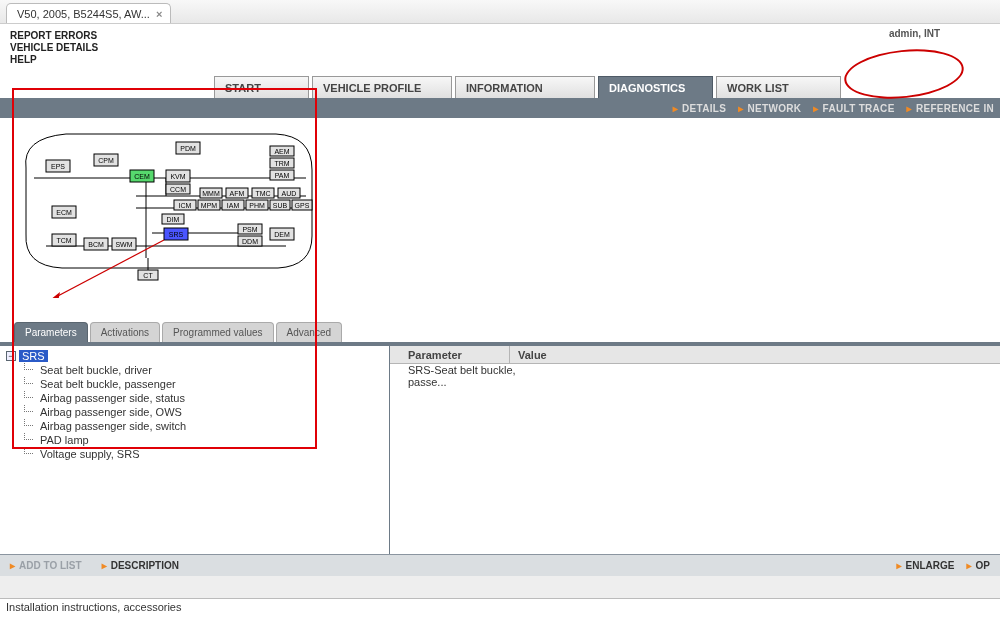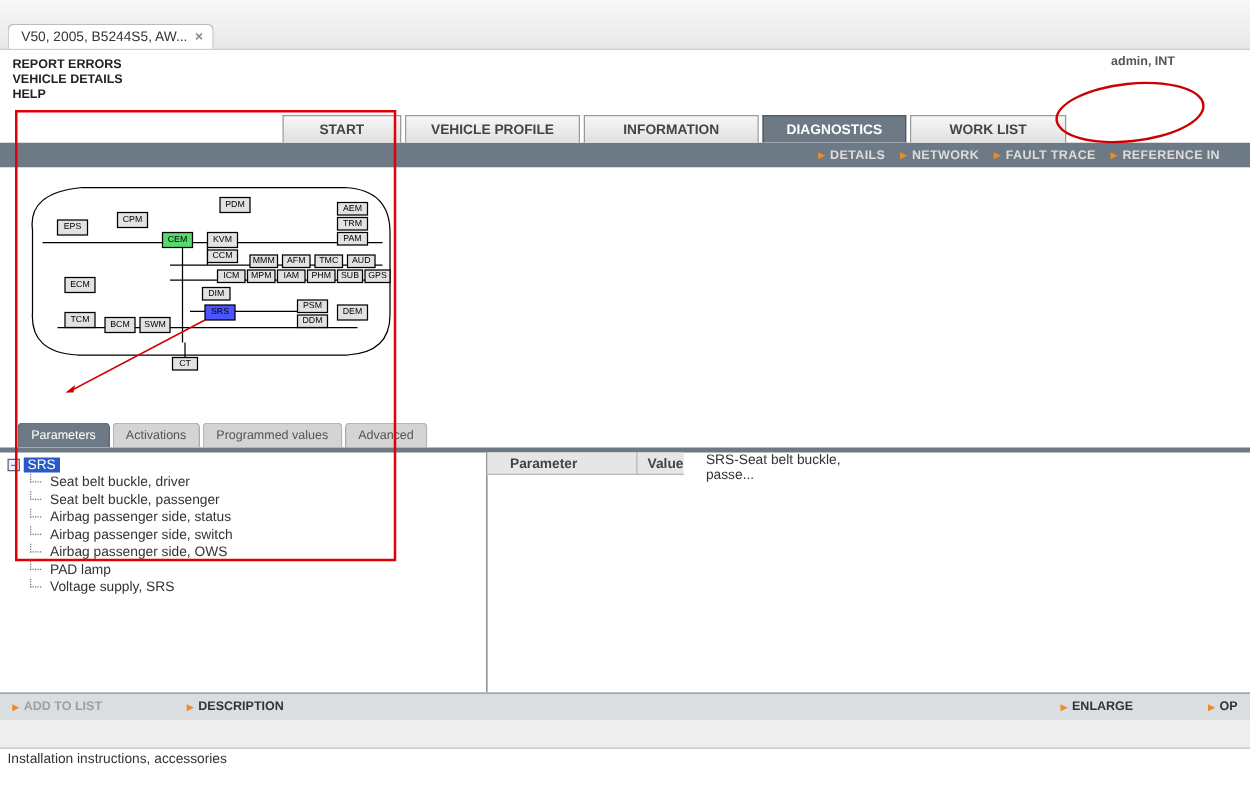--- a/index.html
+++ b/index.html
@@ -1,35 +1,35 @@
 <!DOCTYPE html>
 <html><head>
 <meta charset="utf-8">
 <style>
   * { box-sizing: border-box; margin: 0; padding: 0; }
   html, body { width: 1000px; height: 629px; font-family: Arial, sans-serif; font-size: 11px; background: #f2f2f2; overflow: hidden; }
   body { display: flex; flex-direction: column; color: #333; }
 
   
-  .tabstrip { height: 40px; background: linear-gradient(#f8f8f8,#e8e8e8); border-bottom: 1px solid #ccc; display: flex; align-items: flex-end; padding-left: 6px; }
+  .tabstrip { height: 24px; background: linear-gradient(#f8f8f8,#e8e8e8); border-bottom: 1px solid #ccc; display: flex; align-items: flex-end; padding-left: 6px; }
   .tab { display: flex; align-items: center; height: 20px; padding: 0 8px 0 10px; background: #fff; border: 1px solid #bbb; border-bottom: none; border-top-left-radius: 5px; border-top-right-radius: 5px; font-size: 11px; color: #333; gap: 6px; }
   .tab .x { color: #888; font-weight: bold; cursor: pointer; }
 
   
-  .topbar { height: 74px; display: flex; align-items: stretch; padding: 2px 0 0 0; background: #fff; border-bottom: none; position: relative; gap: 12px; }
+  .topbar { height: 74px; display: flex; align-items: stretch; padding: 2px 0 0 0; background: #fff; border-bottom: none; position: relative; }
   .leftmenus { display: flex; flex-direction: column; padding: 4px 10px; font-size: 10px; font-weight: bold; color: #222; gap: 1px; width: 214px; }
   .leftmenus span { cursor: pointer; }
   .navwrap { flex: 1; display: flex; flex-direction: column; justify-content: flex-end; }
   .userwrap { position: absolute; top: 4px; right: 60px; font-size: 10px; color: #555; font-weight: bold; }
 
   .navtabs { display: flex; height: 22px; }
-  .navtab { border: 1px solid #999; border-bottom: none; background: linear-gradient(#f7f7f7,#e0e0e0); margin-right: 3px; padding: 0 10px; display: flex; align-items: center; font-size: 11px; font-weight: bold; color: #444; cursor: pointer; min-width: 120px; justify-content: center; }
+  .navtab { border: 1px solid #999; border-bottom: none; background: linear-gradient(#f7f7f7,#e0e0e0); margin-right: 3px; padding: 0 10px; display: flex; align-items: center; font-size: 11px; font-weight: bold; color: #444; cursor: pointer; min-width: 120px; }
   .navtab.active { background: #6d7a86; color: #fff; border-color: #4e5a66; }
 
-  .subbar { height: 20px; background: #6d7a86; color: #ddd; display: flex; align-items: center; justify-content: flex-end; padding-right: 24px; font-size: 10px; }
+  .subbar { height: 20px; background: #6d7a86; color: #ddd; display: flex; align-items: center; justify-content: flex-end; padding-right: 6px; font-size: 10px; }
   .sublink { display: flex; align-items: center; margin-left: 12px; cursor: pointer; font-weight: bold; letter-spacing: .3px; }
   .sublink::before { content: "▸"; color: #f08a24; margin-right: 4px; font-size: 10px; }
 
   
   .circleannot { position: absolute; top: 26px; right: 36px; width: 120px; height: 48px; border: 2px solid #c00; border-radius: 50%; pointer-events: none; transform: rotate(-6deg); }
 
   
   .main { flex: 1; display: flex; flex-direction: column; background: #fff; overflow: hidden; }
   .upperrow { display: flex; padding: 4px 4px 0 4px; }
   .diagramwrap { width: 330px; height: 198px; position: relative; background: #fff; }
@@ -49,30 +49,30 @@
 
   .middle { display: flex; flex: 1; border-top: 4px solid #6d7a86; background: #fff; min-height: 0; }
   .treecol { width: 390px; border-right: 1px solid #6d7a86; padding: 4px 6px; overflow: auto; }
   .treeroot { display:flex; align-items:center; gap:3px; }
   .treeroot .box { width: 10px; height: 10px; border: 1px solid #5a6670; background: #eef; display:flex; align-items:center; justify-content:center; font-size:9px; line-height:1; }
   .treeroot .lab { background:#2a5ac7; color:#fff; padding:0 3px; font-size:11px; }
   .treelist { margin-left: 28px; margin-top: 1px; }
   .treelist li { list-style: none; font-size: 11px; color: #333; padding: 1px 0 1px 6px; position: relative; cursor: pointer; }
   .treelist li::before { content:""; position:absolute; left:-10px; top:0; bottom:50%; width:8px; border-left:1px dotted #777; border-bottom:1px dotted #777; }
 
-  .tablecol { flex: 1; display: flex; flex-direction: row; }
+  .tablecol { flex: 1; display: flex; flex-direction: column; }
   .thead { display: flex; background: #e6e6e6; border-bottom: 1px solid #b5b5b5; height: 18px; font-weight: bold; color: #444; }
   .thead div:first-child { width: 120px; padding-left: 18px; border-right: 1px solid #b5b5b5; display:flex; align-items:center; }
   .thead div:last-child { flex:1; padding-left: 8px; display:flex; align-items:center; }
   .trow { display:flex; height: 18px; }
   .trow div:first-child { width: 160px; padding-left: 18px; }
   .trow div:last-child { flex:1; padding-left:8px; }
 
   
-  .actionbar { height: 22px; background: #dadee1; border-top: 1px solid #8b95a0; display:flex; align-items:center; padding: 0 10px; font-size: 10px; font-weight: bold; color: #9aa0a7; gap: 48px; }
+  .actionbar { height: 22px; background: #dadee1; border-top: 1px solid #8b95a0; display:flex; align-items:center; padding: 0 10px; font-size: 10px; font-weight: bold; color: #9aa0a7; }
   .actionbar .on { color: #333; }
   .actionbar span { margin-right: 20px; display:flex; align-items:center; gap:4px; }
   .actionbar .right { margin-left:auto; margin-right:0; }
   .actionbar span::before { content:"▸"; color:#f08a24; }
 
   
   .gap { height: 22px; background: #eee; }
   .status { height: 31px; background: #fff; border-top: 1px solid #bbb; font-size: 11px; color: #333; padding: 2px 6px; }
 
   .hlbox { position:absolute; border: 2px solid #e00007; width: 305px; height: 361px; top: 88px; left: 12px; pointer-events:none; }
@@ -225,22 +225,22 @@
   <div class="middle">
     <div class="treecol">
       <div class="treeroot">
         <span class="box">−</span>
         <span class="lab">SRS</span>
       </div>
       <ul class="treelist">
         <li>Seat belt buckle, driver</li>
         <li>Seat belt buckle, passenger</li>
         <li>Airbag passenger side, status</li>
+        <li>Airbag passenger side, OWS</li>
         <li>Airbag passenger side, switch</li>
-        <li>Airbag passenger side, OWS</li>
         <li>PAD lamp</li>
         <li>Voltage supply, SRS</li>
       </ul>
     </div>
     <div class="tablecol">
       <div class="thead">
         <div>Parameter</div>
         <div>Value</div>
       </div>
       <div class="trow">

